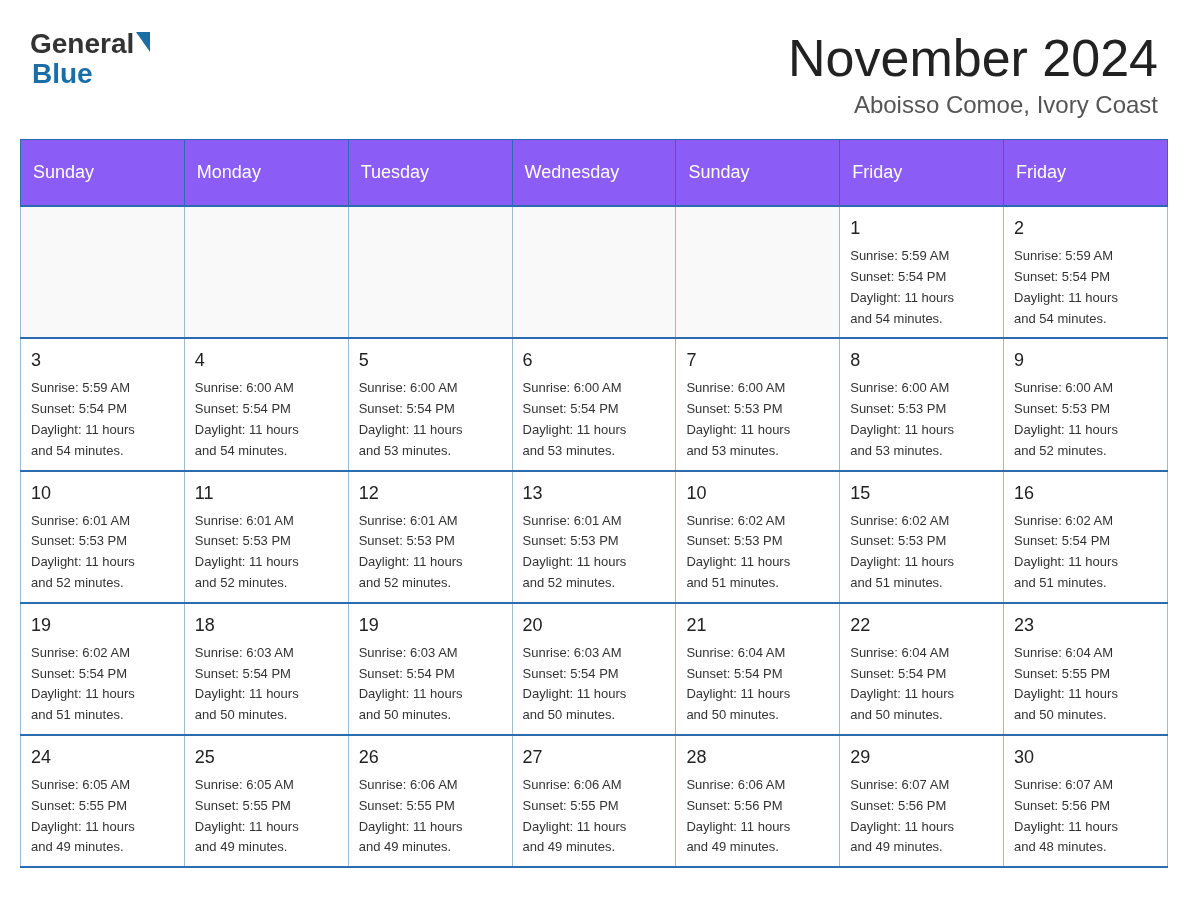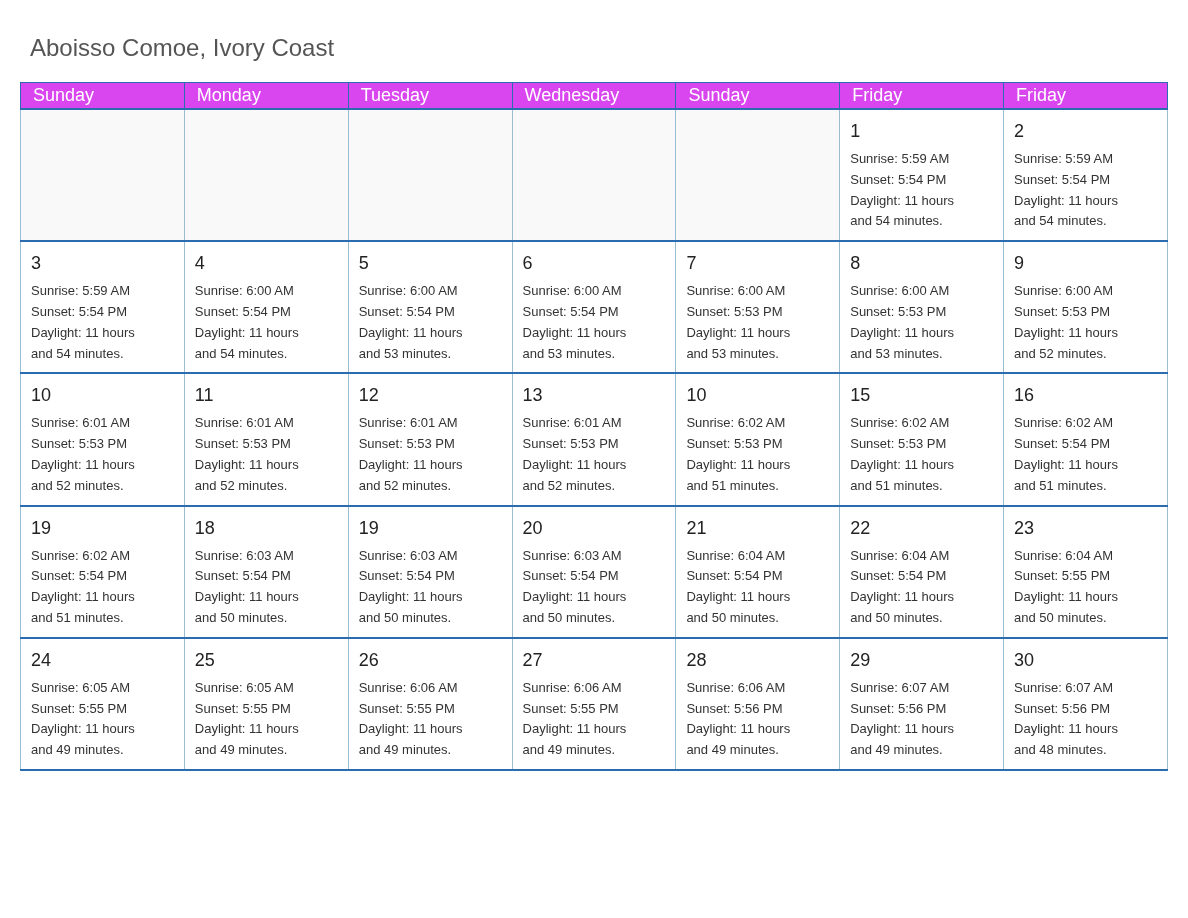--- a/index.html
+++ b/index.html
@@ -64,25 +64,25 @@
       font-size: 24px;
       color: #555;
       margin-top: 4px;
     }
     .calendar-table {
       width: 100%;
       border-collapse: collapse;
       border: 1px solid #2b6cb0;
     }
     .calendar-table th {
-      background-color: #d946ef;
+      background-color: #8b5cf6;
       color: #ffffff;
       font-size: 18px;
       font-weight: normal;
-      padding: 2px 12px;
+      padding: 22px 12px;
       text-align: left;
       border: 1px solid #2b6cb0;
     }
     .calendar-table td {
       vertical-align: top;
       padding: 8px 10px;
       border: 1px solid #9bbdd4;
       width: calc(100% / 7);
       min-height: 100px;
       font-size: 13px;
@@ -105,21 +105,31 @@
       background: #f9f9f9;
     }
     tr {
       border-bottom: 2px solid #2b6cb0;
     }
   </style>
 </head>
 <body>
 
 <div class="header">
+  <div class="logo">
+    <div class="logo-wrapper">
+      <div class="logo-line1">
+        <span class="logo-text">General</span>
+        <div class="logo-arrow"></div>
+      </div>
+      <div class="logo-line2">Blue</div>
+    </div>
+  </div>
   <div class="title-block">
+    <div class="month-title">November 2024</div>
     <div class="location-subtitle">Aboisso Comoe, Ivory Coast</div>
   </div>
 </div>
 
 <table class="calendar-table">
   <thead>
     <tr>
     <th>Sunday</th>
         <th>Monday</th>
         <th>Tuesday</th>

